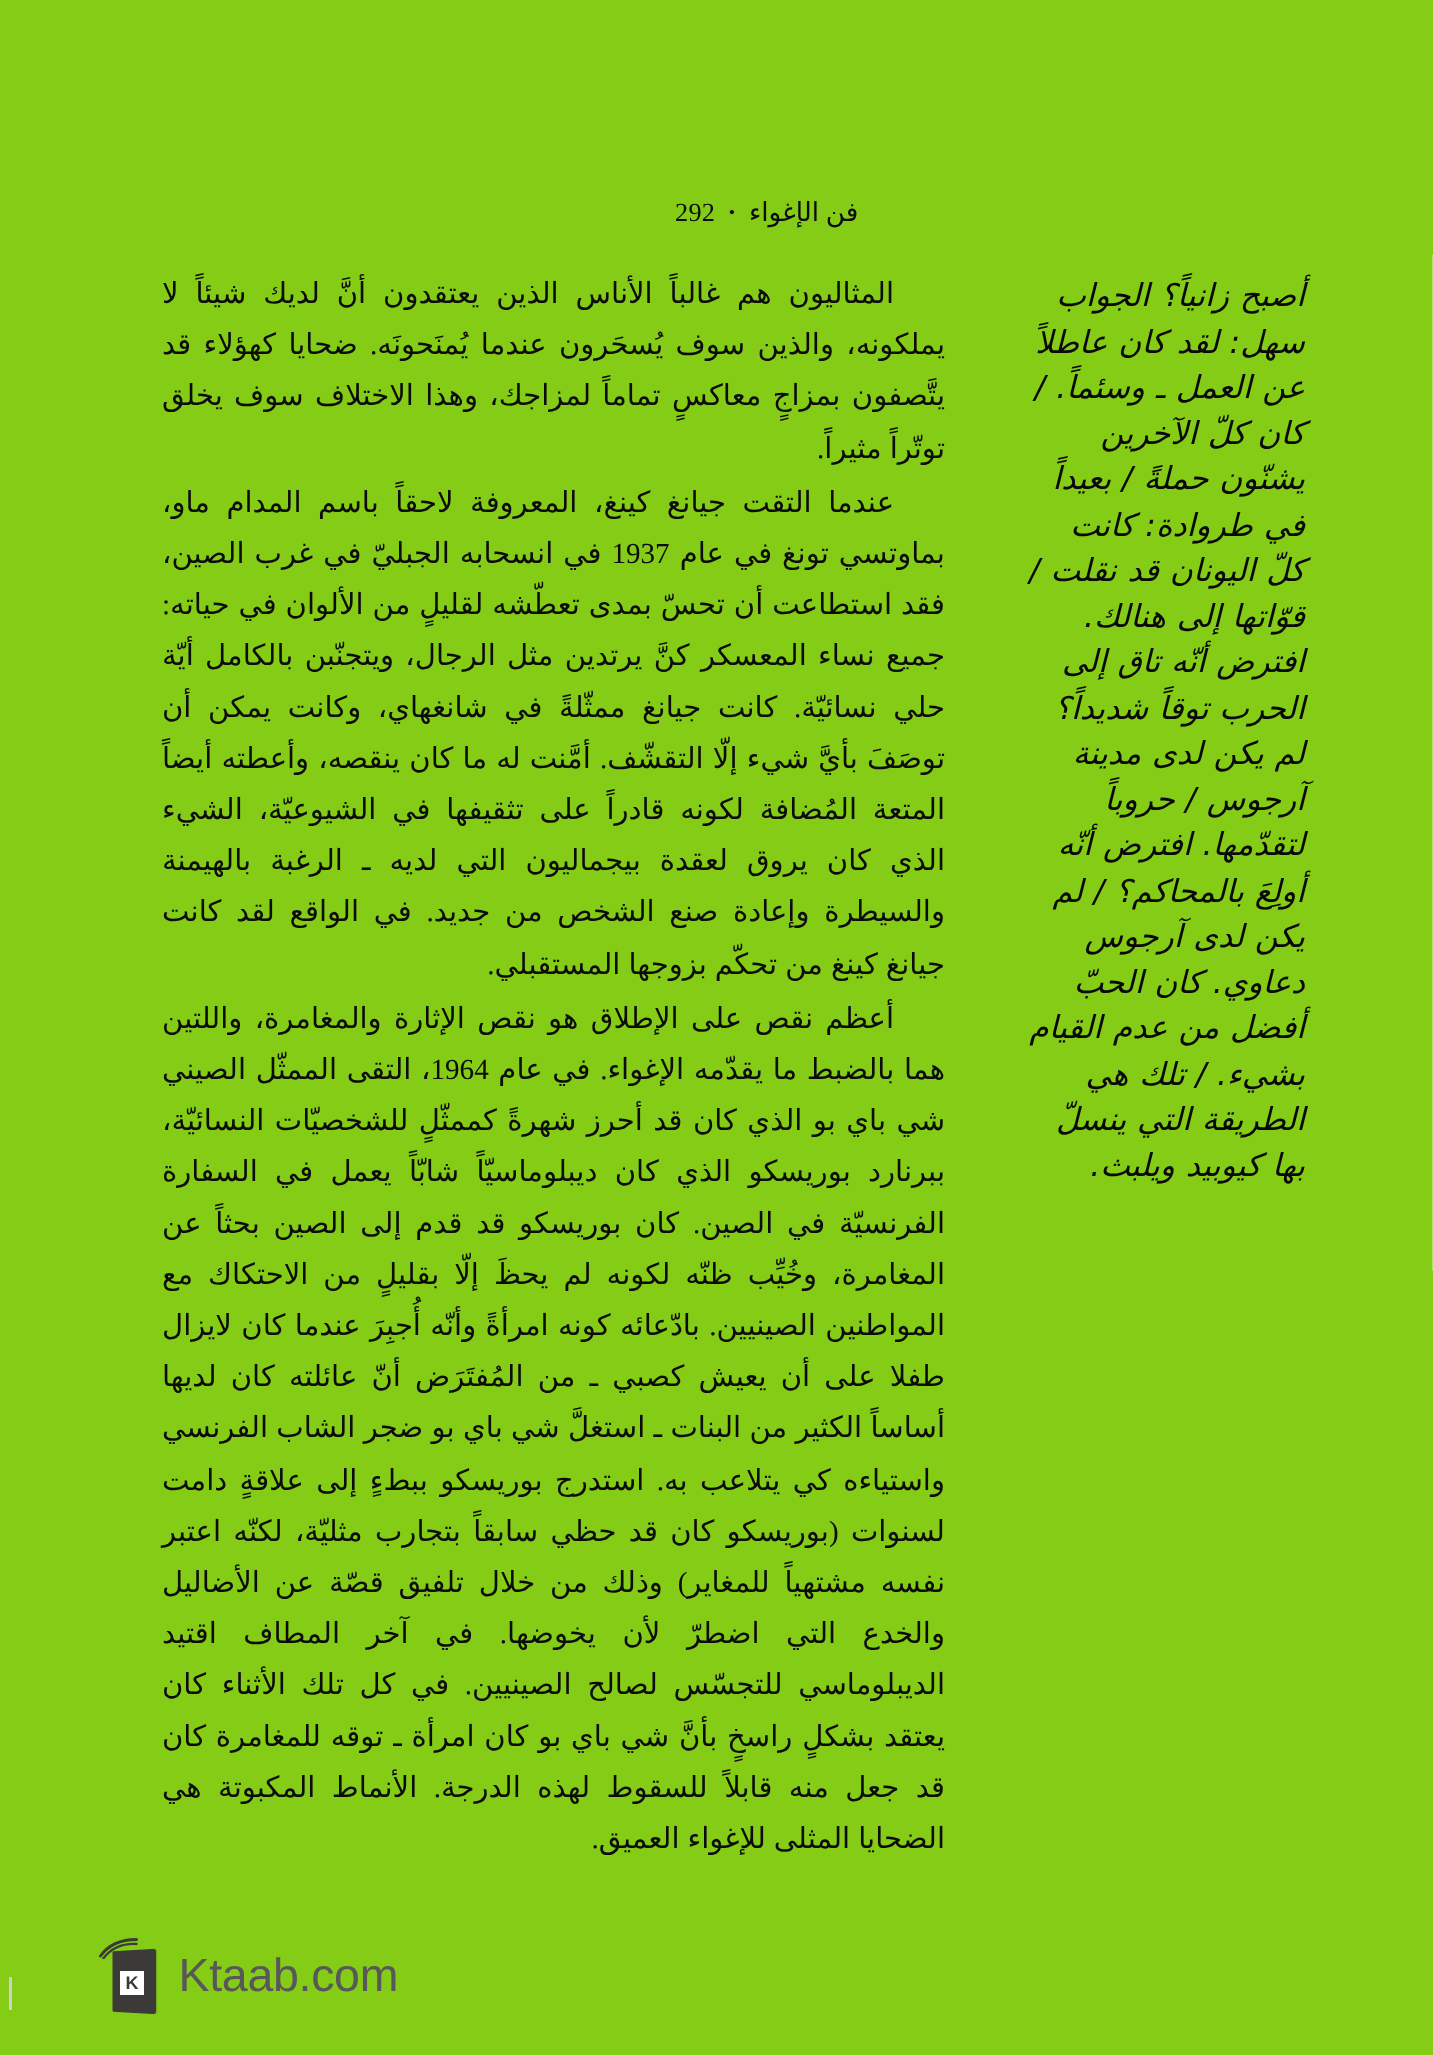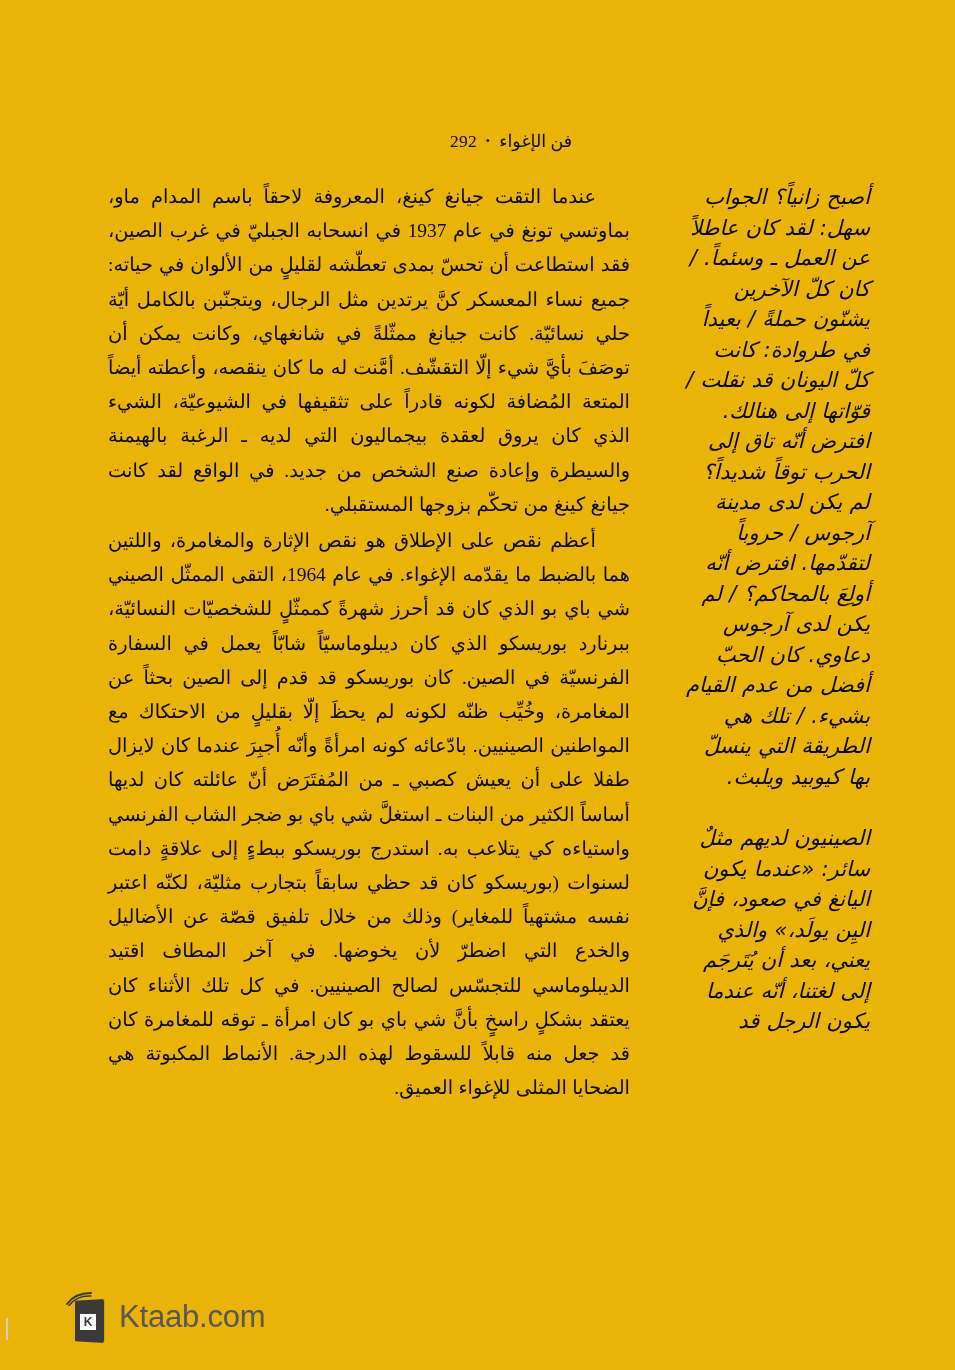--- a/index.html
+++ b/index.html
@@ -14,21 +14,21 @@
     position: relative;
     overflow: hidden;
     font-family: "Liberation Serif", "DejaVu Serif", serif;
     color: #0b0b0b;
     direction: rtl;
   }
 
   .page {
     position: absolute;
     inset: 0;
-    background: #eab308;
+    background: #84cc16;
   }
 
   
   .running-head {
     position: absolute;
     top: 131px;
     right: 85px;
     width: 420px;
     text-align: left;
     direction: rtl;
@@ -189,27 +189,27 @@
     <span class="rh-inner">
       <span class="folio">292</span>
       <span class="bullet">•</span>
       <span class="booktitle">فن الإغواء</span>
     </span>
   </div>
 
   <div class="body-area">
 
     <div class="main-col">
+      <p>المثاليون هم غالباً الأناس الذين يعتقدون أنَّ لديك شيئاً لا يملكونه، والذين سوف يُسحَرون عندما يُمنَحونَه. ضحايا كهؤلاء قد يتَّصفون بمزاجٍ معاكسٍ تماماً لمزاجك، وهذا الاختلاف سوف يخلق توتّراً مثيراً.</p>
       <p>عندما التقت جيانغ كينغ، المعروفة لاحقاً باسم المدام ماو، بماوتسي تونغ في عام 1937 في انسحابه الجبليّ في غرب الصين، فقد استطاعت أن تحسّ بمدى تعطّشه لقليلٍ من الألوان في حياته: جميع نساء المعسكر كنَّ يرتدين مثل الرجال، ويتجنّبن بالكامل أيّة حلي نسائيّة. كانت جيانغ ممثّلةً في شانغهاي، وكانت يمكن أن توصَفَ بأيَّ شيء إلّا التقشّف. أمَّنت له ما كان ينقصه، وأعطته أيضاً المتعة المُضافة لكونه قادراً على تثقيفها في الشيوعيّة، الشيء الذي كان يروق لعقدة بيجماليون التي لديه ـ الرغبة بالهيمنة والسيطرة وإعادة صنع الشخص من جديد. في الواقع لقد كانت جيانغ كينغ من تحكّم بزوجها المستقبلي.</p>
       <p>أعظم نقص على الإطلاق هو نقص الإثارة والمغامرة، واللتين هما بالضبط ما يقدّمه الإغواء. في عام 1964، التقى الممثّل الصيني شي باي بو الذي كان قد أحرز شهرةً كممثّلٍ للشخصيّات النسائيّة، ببرنارد بوريسكو الذي كان ديبلوماسيّاً شابّاً يعمل في السفارة الفرنسيّة في الصين. كان بوريسكو قد قدم إلى الصين بحثاً عن المغامرة، وخُيِّب ظنّه لكونه لم يحظَ إلّا بقليلٍ من الاحتكاك مع المواطنين الصينيين. بادّعائه كونه امرأةً وأنّه أُجبِرَ عندما كان لايزال طفلا على أن يعيش كصبي ـ من المُفتَرَض أنّ عائلته كان لديها أساساً الكثير من البنات ـ استغلَّ شي باي بو ضجر الشاب الفرنسي واستياءه كي يتلاعب به. استدرج بوريسكو ببطءٍ إلى علاقةٍ دامت لسنوات (بوريسكو كان قد حظي سابقاً بتجارب مثليّة، لكنّه اعتبر نفسه مشتهياً للمغاير) وذلك من خلال تلفيق قصّة عن الأضاليل والخدع التي اضطرّ لأن يخوضها. في آخر المطاف اقتيد الديبلوماسي للتجسّس لصالح الصينيين. في كل تلك الأثناء كان يعتقد بشكلٍ راسخٍ بأنَّ شي باي بو كان امرأة ـ توقه للمغامرة كان قد جعل منه قابلاً للسقوط لهذه الدرجة. الأنماط المكبوتة هي الضحايا المثلى للإغواء العميق.</p>
     </div>
 
     <div class="side-col">
       <p class="quote-body">أصبح زانياً؟ الجواب سهل: لقد كان عاطلاً عن العمل ـ وسئماً. / كان كلّ الآخرين يشنّون حملةً / بعيداً في طروادة: كانت كلّ اليونان قد نقلت / قوّاتها إلى هنالك. افترض أنّه تاق إلى الحرب توقاً شديداً؟ لم يكن لدى مدينة آرجوس / حروباً لتقدّمها. افترض أنّه أولِعَ بالمحاكم؟ / لم يكن لدى آرجوس دعاوي. كان الحبّ أفضل من عدم القيام بشيء. / تلك هي الطريقة التي ينسلّ بها كيوبيد ويلبث.</p>
-      <p class="quote-two">الصينيون لديهم مثلٌ سائر: «عندما يكون اليانغ في صعود، فإنَّ اليِن يولَد،» والذي يعني، بعد أن يُتَرجَم إلى لغتنا، أنّه عندما يكون الرجل قد</p>
     </div>
 
   </div>
 
   <div class="wm-tick"></div>
   <div class="watermark">
     <span class="wm-logo">
       <svg class="pages" viewBox="0 0 26 14" xmlns="http://www.w3.org/2000/svg" aria-hidden="true">
         <path d="M1 12 C6 5, 14 1, 25 1" stroke="#3b3a38" stroke-width="2" fill="none" stroke-linecap="round"></path>
         <path d="M3 13.5 C8 7, 16 3.5, 25 4" stroke="#3b3a38" stroke-width="1.6" fill="none" stroke-linecap="round"></path>

